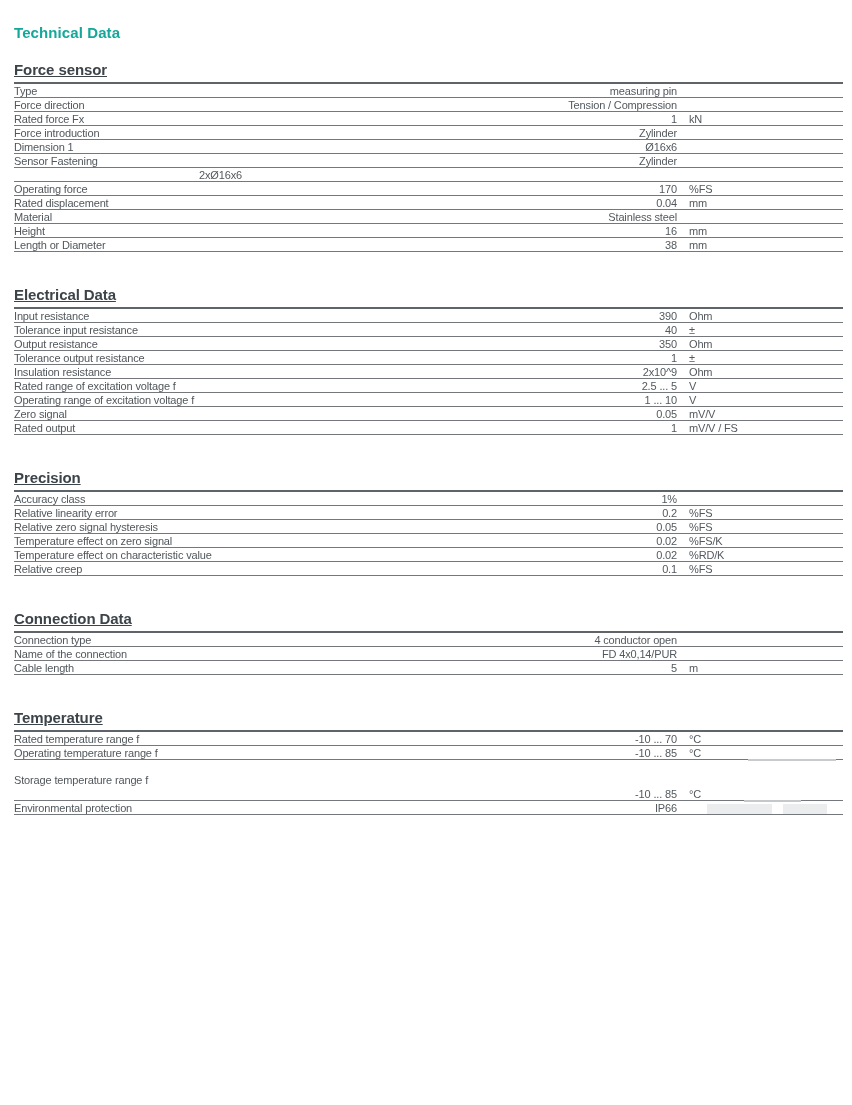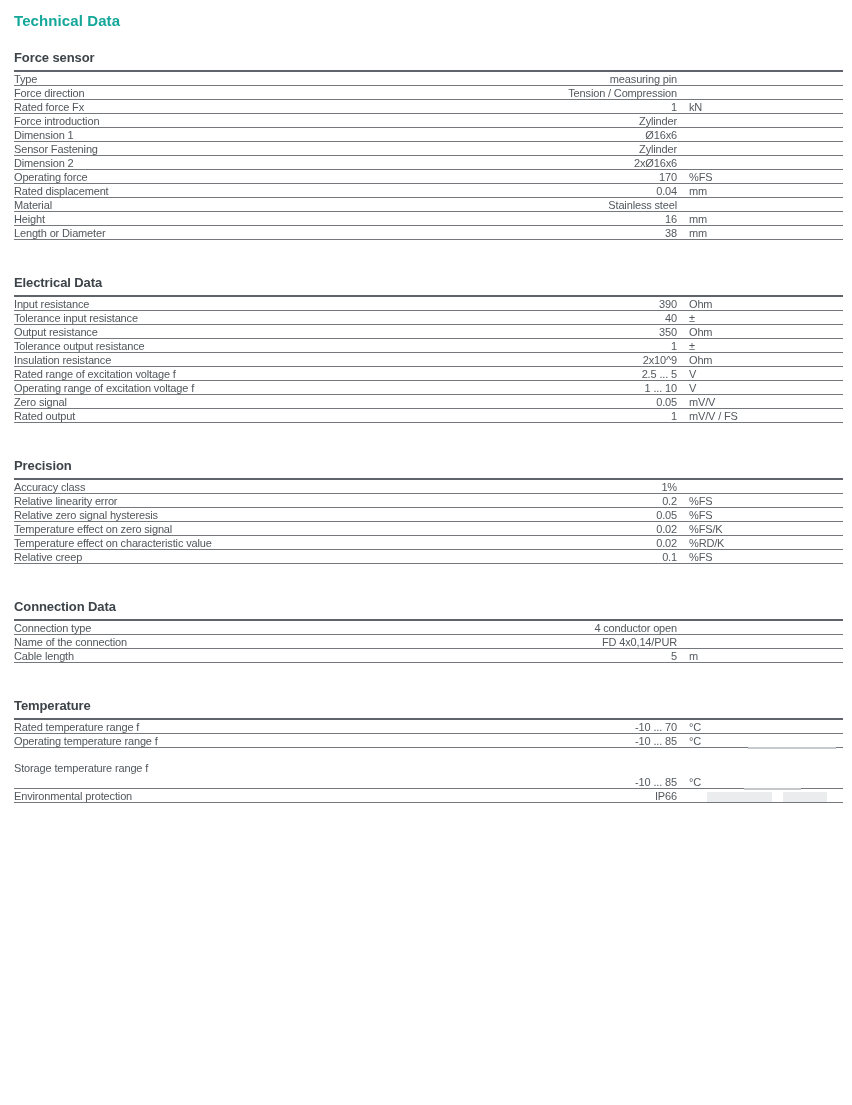--- a/index.html
+++ b/index.html
@@ -6,37 +6,38 @@
   html,body { background:#ffffff; }
   .page {
     position:relative;
     width:852px; height:1105px;
     background:#ffffff;
     font-family:"Liberation Sans", sans-serif;
     color:#51575c;
     overflow:hidden;
   }
   .page-title {
-    margin:12px 9px 0 14px;
+    margin:24px 9px 0 14px;
     font-size:15px;
     font-weight:bold;
     letter-spacing:0.1px;
     color:#14a79a;
     line-height:17px;
   }
   .sections { margin:0 9px 0 14px; }
   .section { margin-top:37px; }
   .section:first-child { margin-top:23px; }
   .section-title {
-    font-size:13px;
+    font-size:15px;
     font-weight:bold;
     color:#3c4349;
     letter-spacing:-0.1px;
     line-height:12px;
     margin-bottom:6px;
+    text-decoration:underline;
   }
   .rows { border-top:2px solid #5f646a; }
   .row {
     position:relative;
     display:flex;
     align-items:center;
     height:14px;
     border-bottom:1.5px solid #74787c;
     font-size:11px;
     letter-spacing:-0.15px;
@@ -100,21 +101,20 @@
             <span class="label">Dimension 1</span>
             <span class="value">Ø16x6</span>
             <span class="unit"></span>
           </div>
           <div class="row">
             <span class="label">Sensor Fastening</span>
             <span class="value">Zylinder</span>
             <span class="unit"></span>
           </div>
           <div class="row">
-            <span class="label">Dimension 2</span>
             <span class="value">2xØ16x6</span>
             <span class="unit"></span>
           </div>
           <div class="row">
             <span class="label">Operating force</span>
             <span class="value">170</span>
             <span class="unit">%FS</span>
           </div>
           <div class="row">
             <span class="label">Rated displacement</span>

